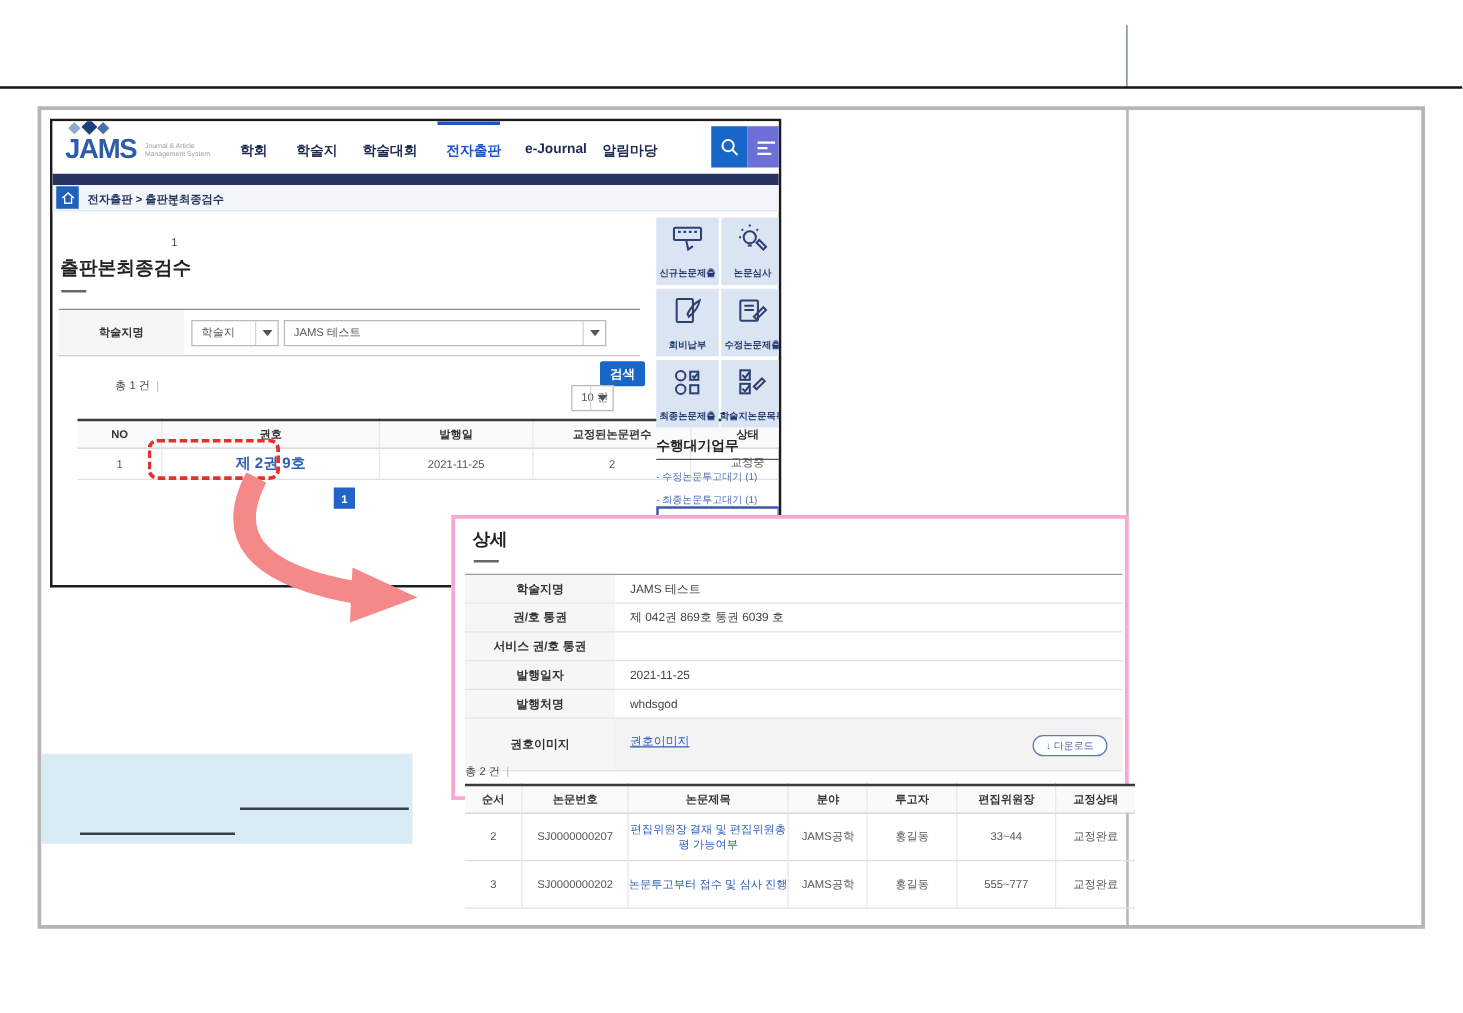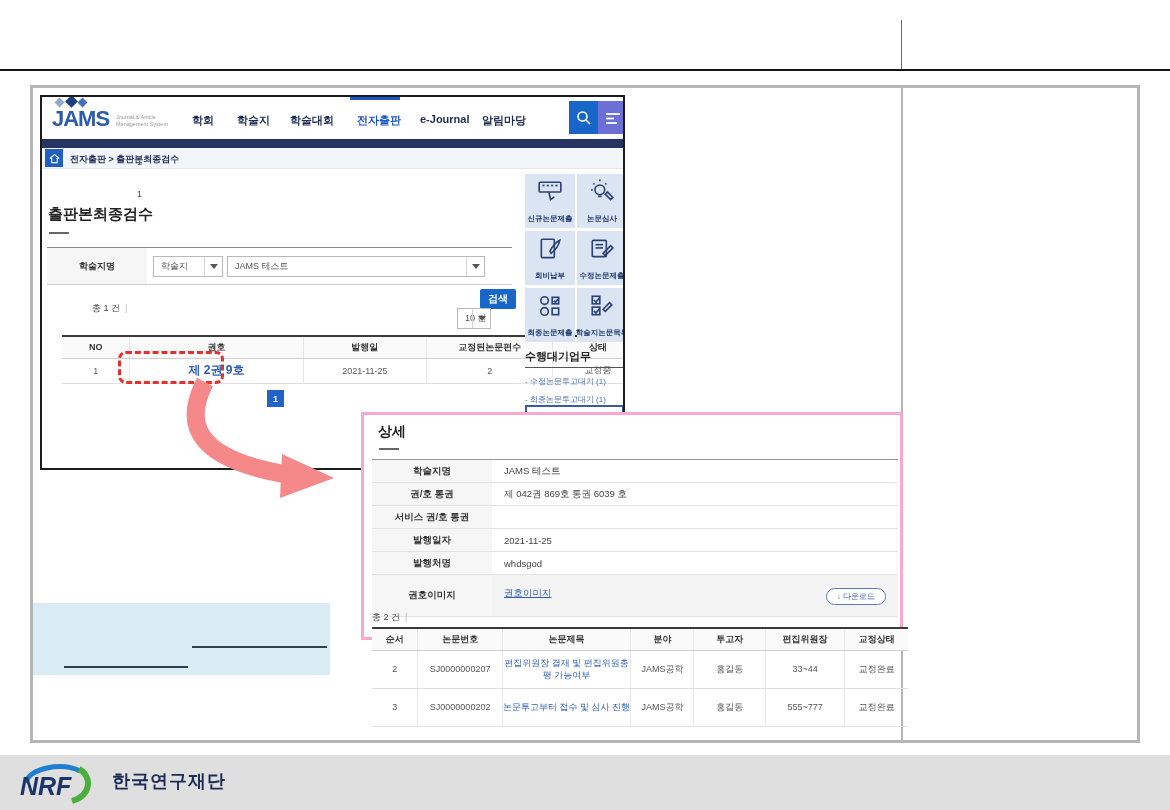--- a/index.html
+++ b/index.html
@@ -371,22 +371,14 @@
         </tr>
       </tbody>
     </table>
   </div>
 
   <div class="abs note-box">
     <div class="redact-line" style="left:159px;top:43px;width:135px;"></div>
     <div class="redact-line" style="left:31px;top:63px;width:124px;"></div>
   </div>
 
-  <div class="abs footer">
-    <svg class="nrf-logo" width="100" height="48" viewBox="0 0 100 48">
-      <path d="M14 24 C16 9 50 3 68 12" stroke="#1e7fd2" stroke-width="5" fill="none"></path>
-      <path d="M67 10 C80 17 80 36 60 42" stroke="#4aaf3e" stroke-width="6" fill="none"></path>
-      <text x="8" y="36" font-size="25" font-weight="bold" font-style="italic" fill="#1d3468">NRF</text>
-    </svg>
-    <div class="footer-org">한국연구재단</div>
-  </div>
 
 </div>
 
 </body></html>

